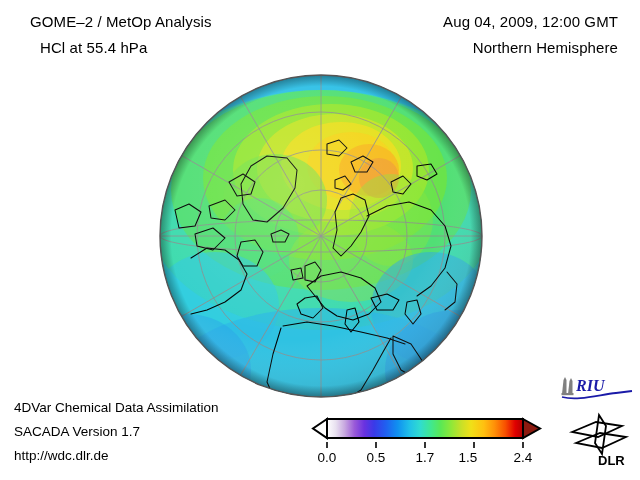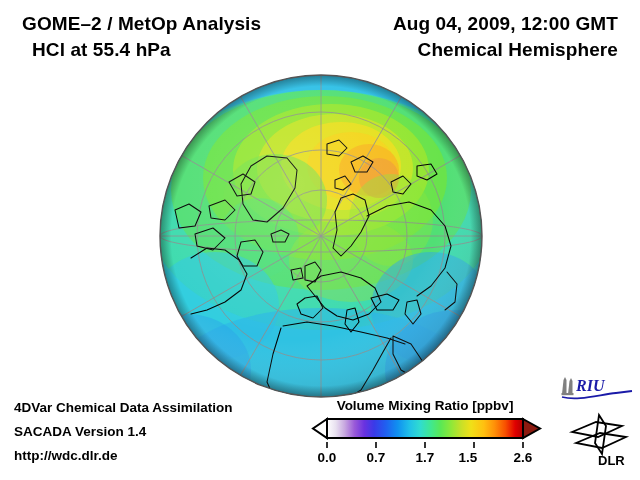--- a/index.html
+++ b/index.html
@@ -4,56 +4,56 @@
 <style>
   html,body{margin:0;padding:0;}
   body{
     width:640px;height:480px;
     background:#ffffff;
     font-family:"Liberation Sans",sans-serif;
     overflow:hidden;
     position:relative;
   }
 
-  .hdr{position:absolute;font-weight:bold;color:#000;font-size:19px;letter-spacing:.1px;}
+  .hdr{position:absolute;font-weight:normal;color:#000;font-size:15px;letter-spacing:.1px;margin-left:8px;}
   #hdr-title{left:22px;top:13px;}
   #hdr-sub{left:32px;top:39px;}
   #hdr-date{right:22px;top:13px;}
   #hdr-hemi{right:22px;top:39px;text-align:right;}
 
   #globe-wrap{position:absolute;left:155px;top:70px;width:332px;height:332px;}
   #globe-svg{display:block;}
 
-  .foot{position:absolute;left:14px;font-weight:bold;color:#000;font-size:13.5px;}
+  .foot{position:absolute;left:14px;font-weight:normal;color:#000;font-size:13.5px;}
   #foot-1{top:400px;}
   #foot-2{top:424px;}
   #foot-3{top:448px;}
 
   #cbar-block{position:absolute;left:300px;top:398px;width:250px;height:72px;}
   #cbar-title{
     position:absolute;left:0;top:0;width:250px;text-align:center;
     font-weight:bold;font-size:13.5px;color:#000;
   }
   #cbar-svg{position:absolute;left:0;top:19px;}
   #cbar-ticks{position:absolute;left:0;top:44px;width:250px;height:26px;}
   .tlab{
     position:absolute;top:8px;transform:translateX(-50%);
-    font-weight:bold;font-size:13.5px;color:#000;white-space:nowrap;
+    font-weight:normal;font-size:13.5px;color:#000;white-space:nowrap;
   }
 
   #logo-riu{position:absolute;left:560px;top:374px;width:74px;height:26px;}
   #logo-dlr{position:absolute;left:566px;top:412px;width:66px;height:56px;}
 </style>
 </head>
 <body>
 
 <div class="hdr" id="hdr-title">GOME–2 / MetOp Analysis</div>
 <div class="hdr" id="hdr-sub">HCl at 55.4 hPa</div>
 <div class="hdr" id="hdr-date">Aug 04, 2009, 12:00 GMT</div>
-<div class="hdr" id="hdr-hemi">Chemical Hemisphere</div>
+<div class="hdr" id="hdr-hemi">Northern Hemisphere</div>
 
 <div id="globe-wrap">
   <svg id="globe-svg" width="332" height="332" viewBox="0 0 332 332">
     <defs>
       <clipPath id="disc">
           <circle cx="166" cy="166" r="161"></circle>
         </clipPath>
       <radialGradient id="shade" cx="40%" cy="34%" r="78%">
         <stop offset="0%" stop-color="#ffffff" stop-opacity="0.13"></stop>
         <stop offset="62%" stop-color="#ffffff" stop-opacity="0"></stop>
@@ -153,25 +153,24 @@
       <path d="M292 202 L302 214 L300 232 L290 240"></path>
     </g>
 
     <circle cx="166" cy="166" r="161" fill="url(#shade)"></circle>
     <circle cx="166" cy="166" r="161" fill="url(#rim)"></circle>
     <circle cx="166" cy="166" r="161" fill="none" stroke="#555555" stroke-width="1.4"></circle>
   </svg>
 </div>
 
 <div class="foot" id="foot-1">4DVar Chemical Data Assimilation</div>
-<div class="foot" id="foot-2">SACADA Version 1.4</div>
+<div class="foot" id="foot-2">SACADA Version 1.7</div>
 <div class="foot" id="foot-3">http://wdc.dlr.de</div>
 
 <div id="cbar-block">
-  <div id="cbar-title">Volume Mixing Ratio [ppbv]</div>
 
   <svg id="cbar-svg" width="250" height="26" viewBox="0 0 250 26">
     <defs>
       <linearGradient id="cgrad" x1="0" y1="0" x2="1" y2="0">
         <stop offset="0.000" stop-color="#ffffff"></stop>
         <stop offset="0.045" stop-color="#e8e0f0"></stop>
         <stop offset="0.090" stop-color="#c8a8e0"></stop>
         <stop offset="0.140" stop-color="#9a5ad8"></stop>
         <stop offset="0.190" stop-color="#6a32e0"></stop>
         <stop offset="0.240" stop-color="#3a3ae8"></stop>
@@ -198,24 +197,24 @@
 
   <div id="cbar-ticks">
     <svg width="250" height="8" viewBox="0 0 250 8" style="position:absolute;left:0;top:0;">
       <line x1="27" y1="0" x2="27" y2="6" stroke="#000" stroke-width="1.6"></line>
       <line x1="76" y1="0" x2="76" y2="6" stroke="#000" stroke-width="1.6"></line>
       <line x1="125" y1="0" x2="125" y2="6" stroke="#000" stroke-width="1.6"></line>
       <line x1="174" y1="0" x2="174" y2="6" stroke="#000" stroke-width="1.6"></line>
       <line x1="223" y1="0" x2="223" y2="6" stroke="#000" stroke-width="1.6"></line>
     </svg>
     <span class="tlab" style="left:27px">0.0</span>
-    <span class="tlab" style="left:76px">0.7</span>
+    <span class="tlab" style="left:76px">0.5</span>
     <span class="tlab" style="left:125px">1.7</span>
     <span class="tlab" style="left:168px">1.5</span>
-    <span class="tlab" style="left:223px">2.6</span>
+    <span class="tlab" style="left:223px">2.4</span>
   </div>
 </div>
 
 <svg id="logo-riu" viewBox="0 0 74 26">
   <g fill="#808080">
     <polygon points="2,20 3.5,6 5,3 6.5,6 6.5,20"></polygon>
     <polygon points="8,20 9.5,7 11,4 12.5,7 12.5,20"></polygon>
     <rect x="1.5" y="19" width="12" height="2.2"></rect>
   </g>
   <text x="16" y="17" font-family="Liberation Serif, serif" font-style="italic" font-weight="bold" font-size="16" fill="#1a1aa8">RIU</text>

